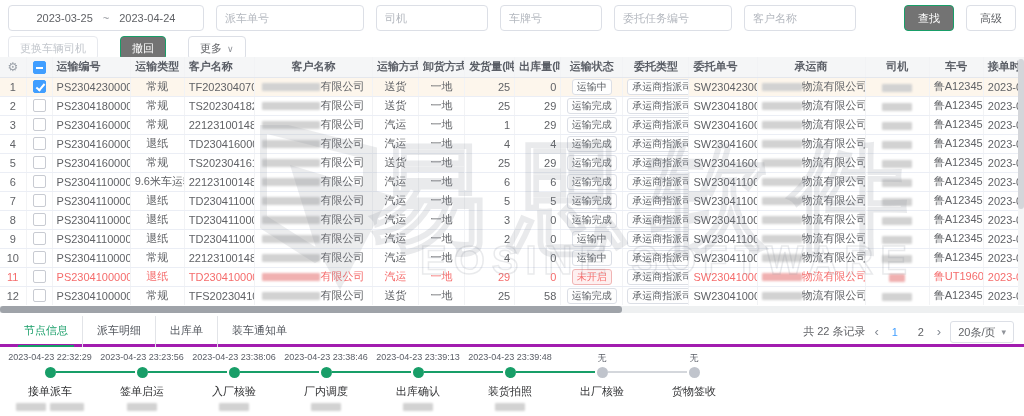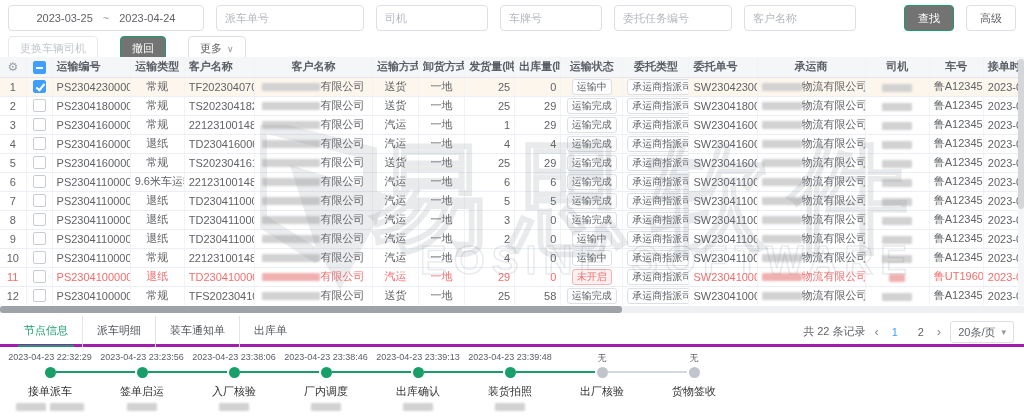--- a/index.html
+++ b/index.html
@@ -377,22 +377,22 @@
       <div class="thumb"></div>
     </div>
   <div class="vscroll">
       <div class="thumb"></div>
     </div>
 
   <div class="footbar">
     <div class="tabs" id="tabs">
         <div class="tab active">节点信息</div>
         <div class="tab">派车明细</div>
+        <div class="tab">出库单</div>
         <div class="tab">装车通知单</div>
-        <div class="tab">出库单</div>
       </div>
   </div>
   <div class="pagination">
     <span>共 22 条记录</span>
     <span class="pg-arrow">‹</span>
     <span id="pages" style="display: inline-flex; gap: 12px;">
         <span class="pg-num active">1</span>
         <span class="pg-num">2</span>
       </span>
     <span class="pg-arrow">›</span>

